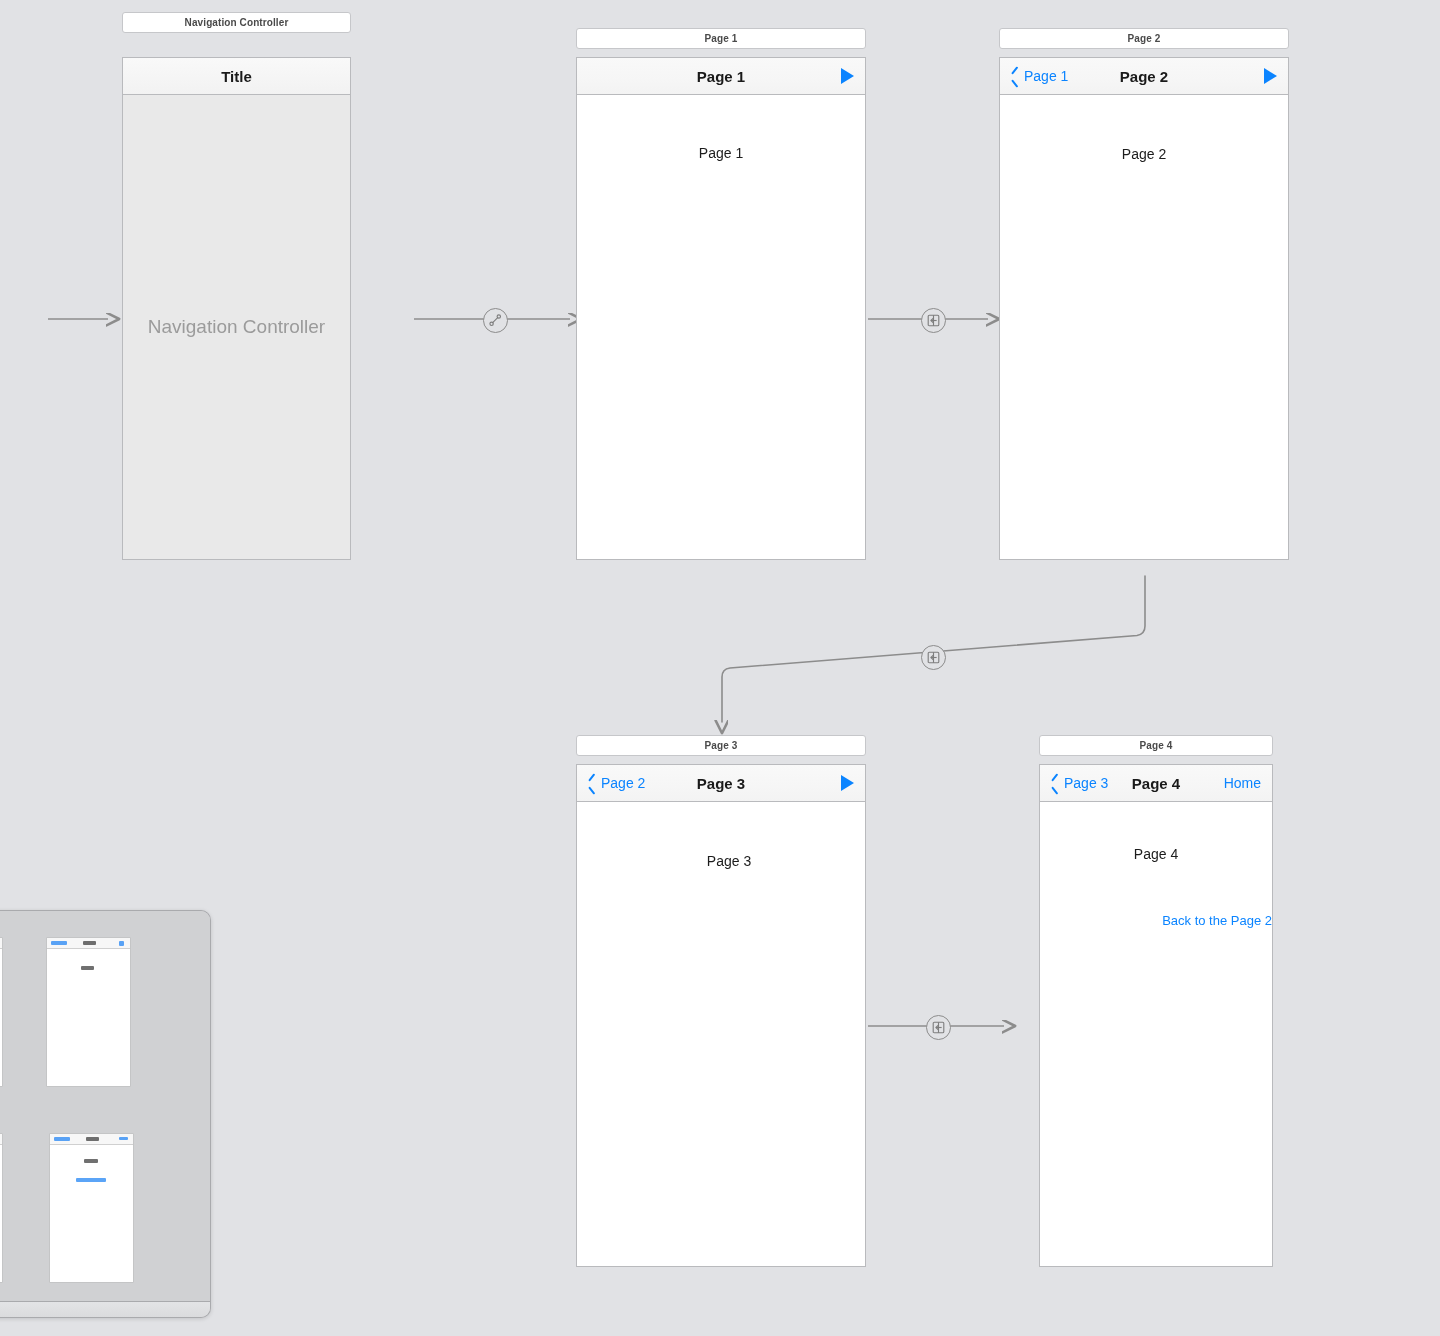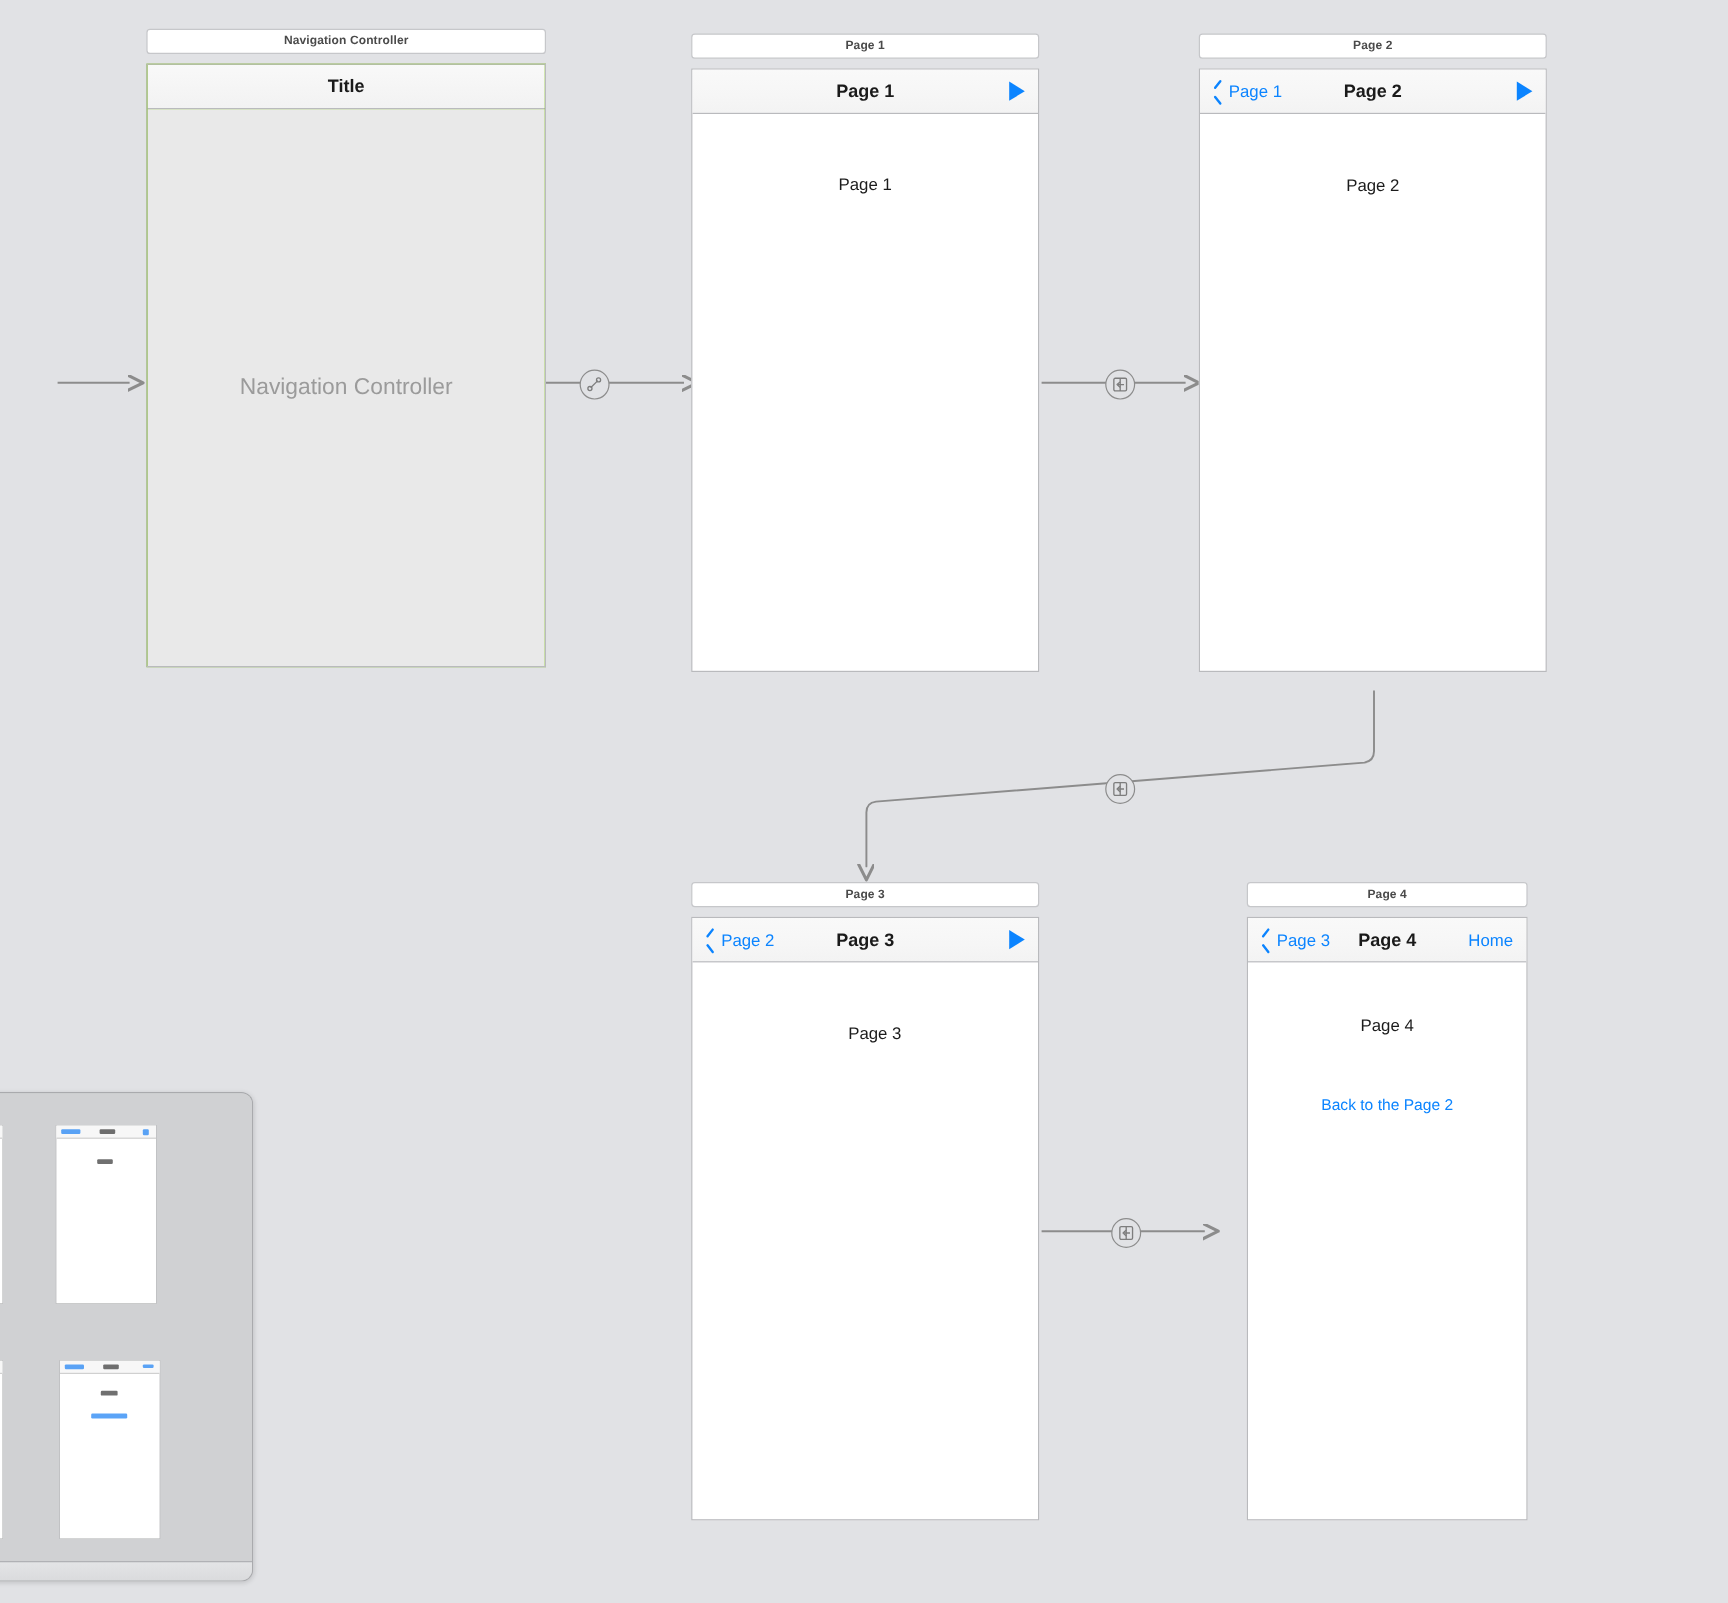--- a/index.html
+++ b/index.html
@@ -135,22 +135,22 @@
     position: absolute;
     left: 0; right: 0;
     text-align: center;
     font-size: 13px;
     color: #0b84ff;
   }
 
   
   .navc-body {
     box-sizing: border-box;
-    margin-top: 8px;
-    background: #84cc16;
+    margin-top: 24px;
+    background: #be185d;
     border: 1px solid #b9babd;
     overflow: hidden;
   }
   .navc-titlebar {
     box-sizing: border-box;
     height: 37px;
     background: linear-gradient(to bottom, #f9f9f9, #f2f2f2);
     border-bottom: 1px solid #b9babd;
     display: flex;
     align-items: center;
@@ -291,21 +291,21 @@
 
   <div class="segue-badge" style="left:926px; top:1015px;">
     <svg width="13" height="13" viewBox="0 0 14 14">
       <rect x="1.3" y="1.3" width="11.4" height="11.4" rx="1.2" fill="none" stroke="#7d7d7d" stroke-width="1.2"></rect>
       <line x1="7" y1="1.3" x2="7" y2="12.7" stroke="#7d7d7d" stroke-width="1.2"></line>
       <line x1="10.4" y1="7" x2="4.6" y2="7" stroke="#7d7d7d" stroke-width="1.2"></line>
       <path d="M6.6,4.8 L4.2,7 L6.6,9.2" fill="none" stroke="#7d7d7d" stroke-width="1.2" stroke-linecap="round" stroke-linejoin="round"></path>
     </svg>
   </div>
 
-  <div class="scene" style="left:122px; top:24px; width:333px;">
+  <div class="scene" style="left:122px; top:12px; width:229px;">
     <div class="scene-label">Navigation Controller</div>
     <div class="navc-body" style="height:503px;">
       <div class="navc-titlebar">Title</div>
       <div class="navc-placeholder">Navigation Controller</div>
     </div>
   </div>
 
   <div class="scene" style="left:576px; top:28px; width:290px;">
     <div class="scene-label">Page 1</div>
     <div class="scene-body" style="height:503px;">
@@ -368,21 +368,21 @@
           <span class="chev-back"></span>
           <span class="nav-back-label">Page 3</span>
         </div>
         <div class="navbar-title">Page 4</div>
         <div class="nav-right">
           <span class="nav-text-button">Home</span>
         </div>
       </div>
       <div class="scene-content">
         <div class="body-label" style="top:44px;">Page 4</div>
-        <div class="body-link" style="top:111px;">Back to the Page 2</div>
+        <div class="body-link" style="top:111px;text-align:right;">Back to the Page 2</div>
       </div>
     </div>
   </div>
 
   <div id="minimap">
     <div id="minimap-inner">
 
       <div class="mini-scene" style="left:-8px; top:27px; width:52px; height:148px;">
         <div class="mini-navbar">
           

